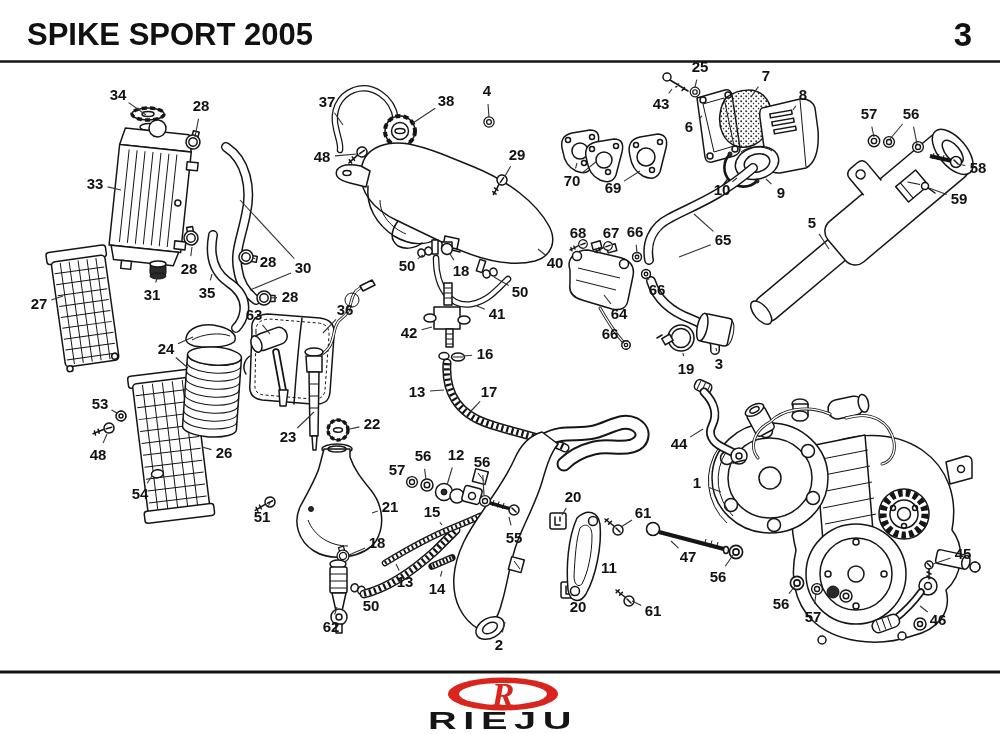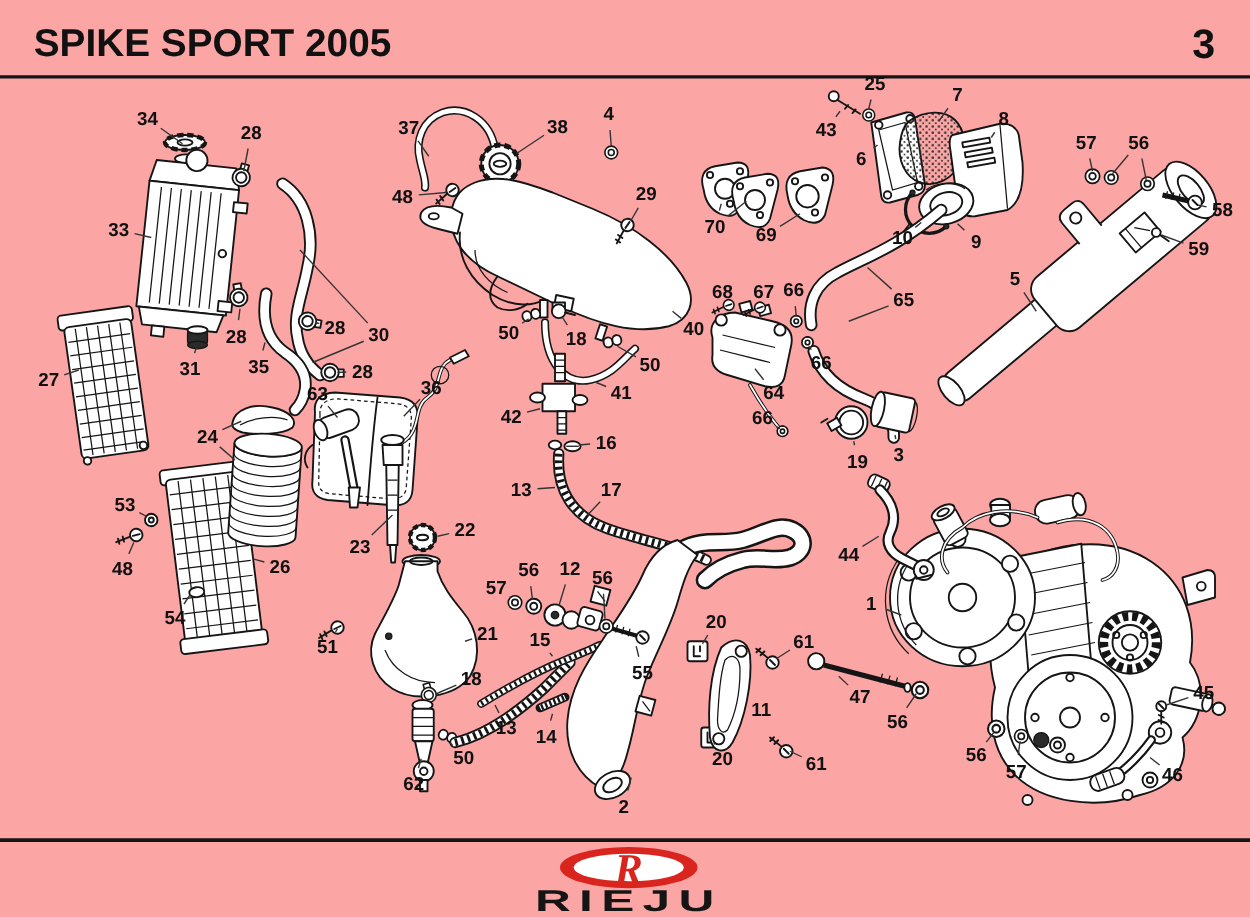--- a/index.html
+++ b/index.html
@@ -1,16 +1,16 @@
 <!DOCTYPE html>
 <html><head>
 <meta charset="utf-8">
 <style>
   html,body{margin:0;padding:0;background:#e8e8e8;}
-  .page{position:relative;width:1000px;height:734px;background:#fca5a5;margin:0 auto;
+  .page{position:relative;width:1000px;height:734px;background:#ffffff;margin:0 auto;
         font-family:"Liberation Sans",sans-serif;overflow:hidden;}
   svg{display:block;}
   .ln{fill:none;stroke:#151515;stroke-width:1.5;stroke-linejoin:round;stroke-linecap:round;}
   .fw{fill:#ffffff;stroke:#151515;stroke-width:1.5;stroke-linejoin:round;}
   .fd{fill:#2a2a2a;stroke:#151515;stroke-width:1;}
   .thin{fill:none;stroke:#151515;stroke-width:1;}
   .dash{fill:none;stroke:#151515;stroke-width:1;stroke-dasharray:3,2.4;}
   
   .h-o{stroke:#151515;stroke-width:10;fill:none;stroke-linecap:round;}
   .h-i{stroke:#ffffff;stroke-width:7;fill:none;stroke-linecap:round;}

